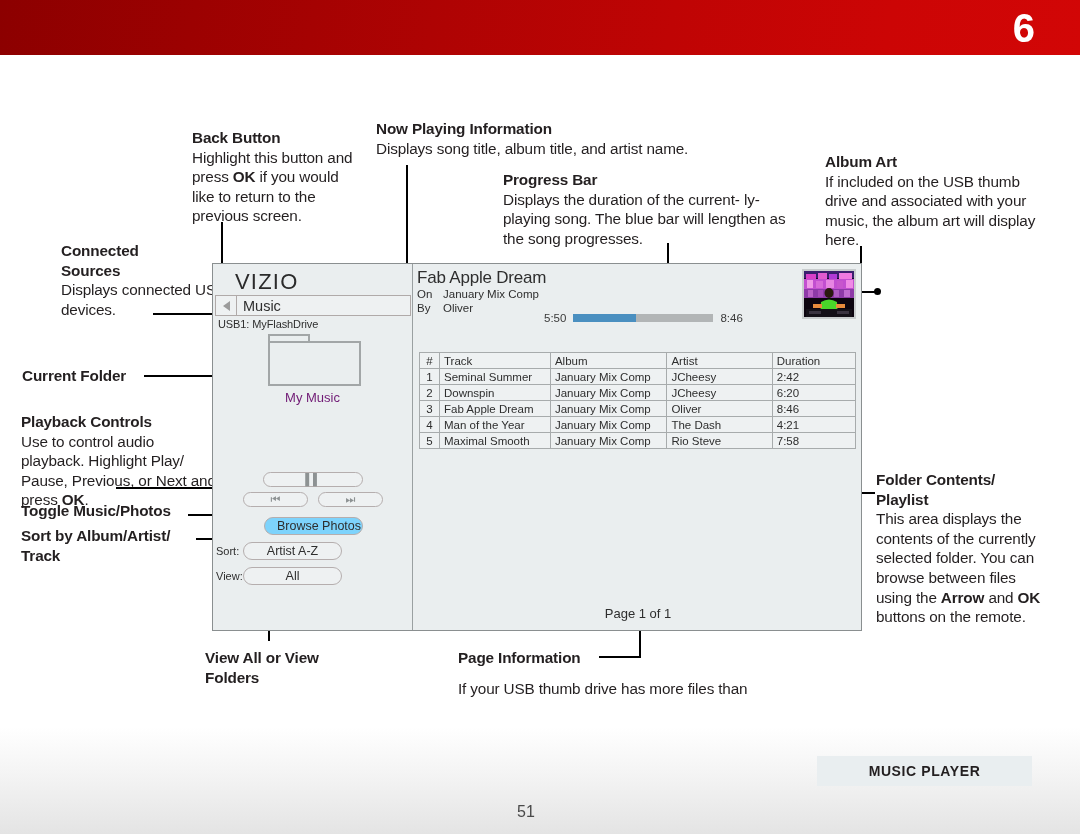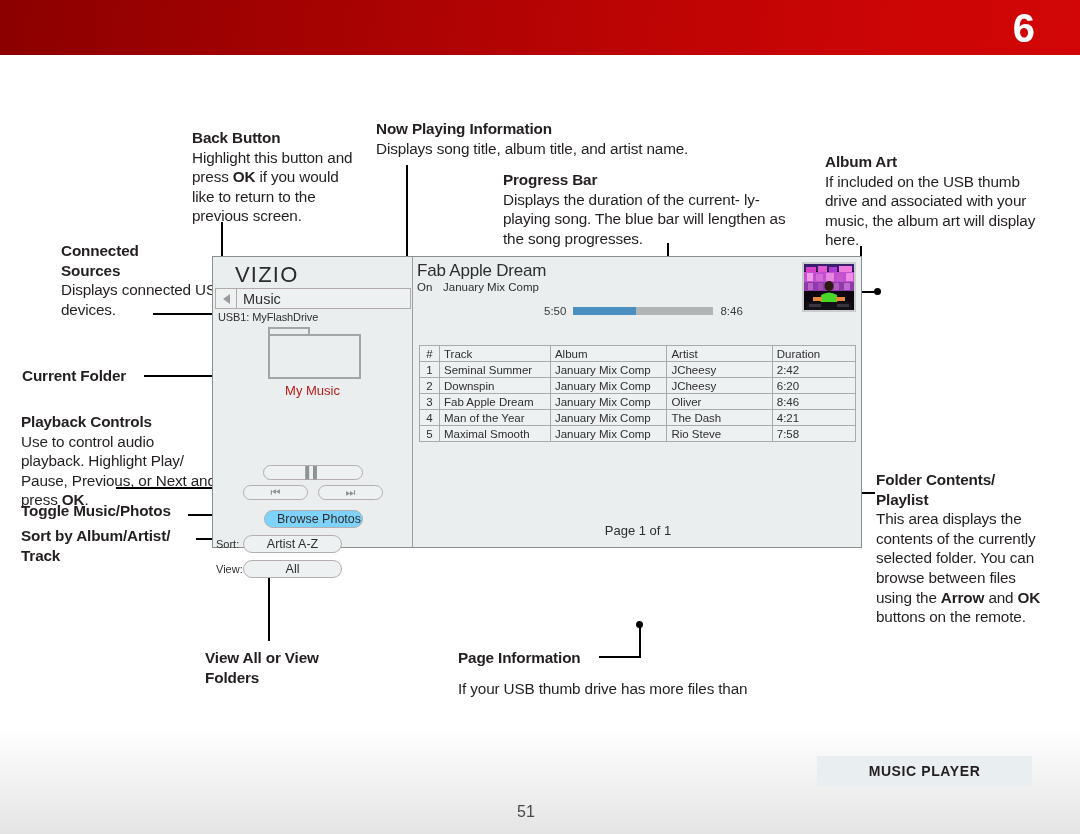--- a/index.html
+++ b/index.html
@@ -55,22 +55,22 @@
   .dot {
     position: absolute;
     width: 7px; height: 7px;
     border-radius: 50%;
     background: #000000;
   }
 
   
   #tv-screen {
     position: absolute;
-    left: 212px; top: 256px;
-    width: 650px; height: 292px;
+    left: 212px; top: 263px;
+    width: 650px; height: 368px;
     background: #eaeeef;
     border: 1px solid #8a8f90;
     box-sizing: border-box;
   }
   #tv-left-panel {
     position: absolute;
     left: 0; top: 0;
     width: 200px; height: 100%;
     border-right: 1px solid #9aa0a1;
     box-sizing: border-box;
@@ -145,21 +145,21 @@
     border: 2px solid #a2a6a7;
     background: #eaeeef;
     box-sizing: border-box;
   }
   #folder-name {
     position: absolute;
     left: 0; top: 126px;
     width: 199px;
     text-align: center;
     font-size: 13px;
-    color: #b91c1c;
+    color: #701a75;
   }
 
   
   #playback-controls {
     position: absolute;
     left: 30px; top: 208px;
     width: 140px;
   }
   .pbtn {
     border: 1px solid #b5aeae;
@@ -499,20 +499,24 @@
     </div>
   </div>
 
   <div id="tv-right-panel">
 
     <div id="now-playing">
       <div id="np-title">Fab Apple Dream</div>
       <div class="np-sub">
         <span class="np-key">On</span>
         <span>January Mix Comp</span>
+      </div>
+      <div class="np-sub">
+        <span class="np-key">By</span>
+        <span>Oliver</span>
       </div>
     </div>
 
     <div id="album-art">
       <svg width="50" height="46" viewBox="0 0 50 46">
         <rect x="0" y="0" width="50" height="46" fill="#1a0a2a"></rect>
         <rect x="0" y="0" width="50" height="7" fill="#3a1e6e"></rect>
         <rect x="2" y="3" width="10" height="5" fill="#d93fc8"></rect>
         <rect x="14" y="2" width="9" height="6" fill="#e05bd0"></rect>
         <rect x="25" y="3" width="8" height="5" fill="#b03ad6"></rect>

